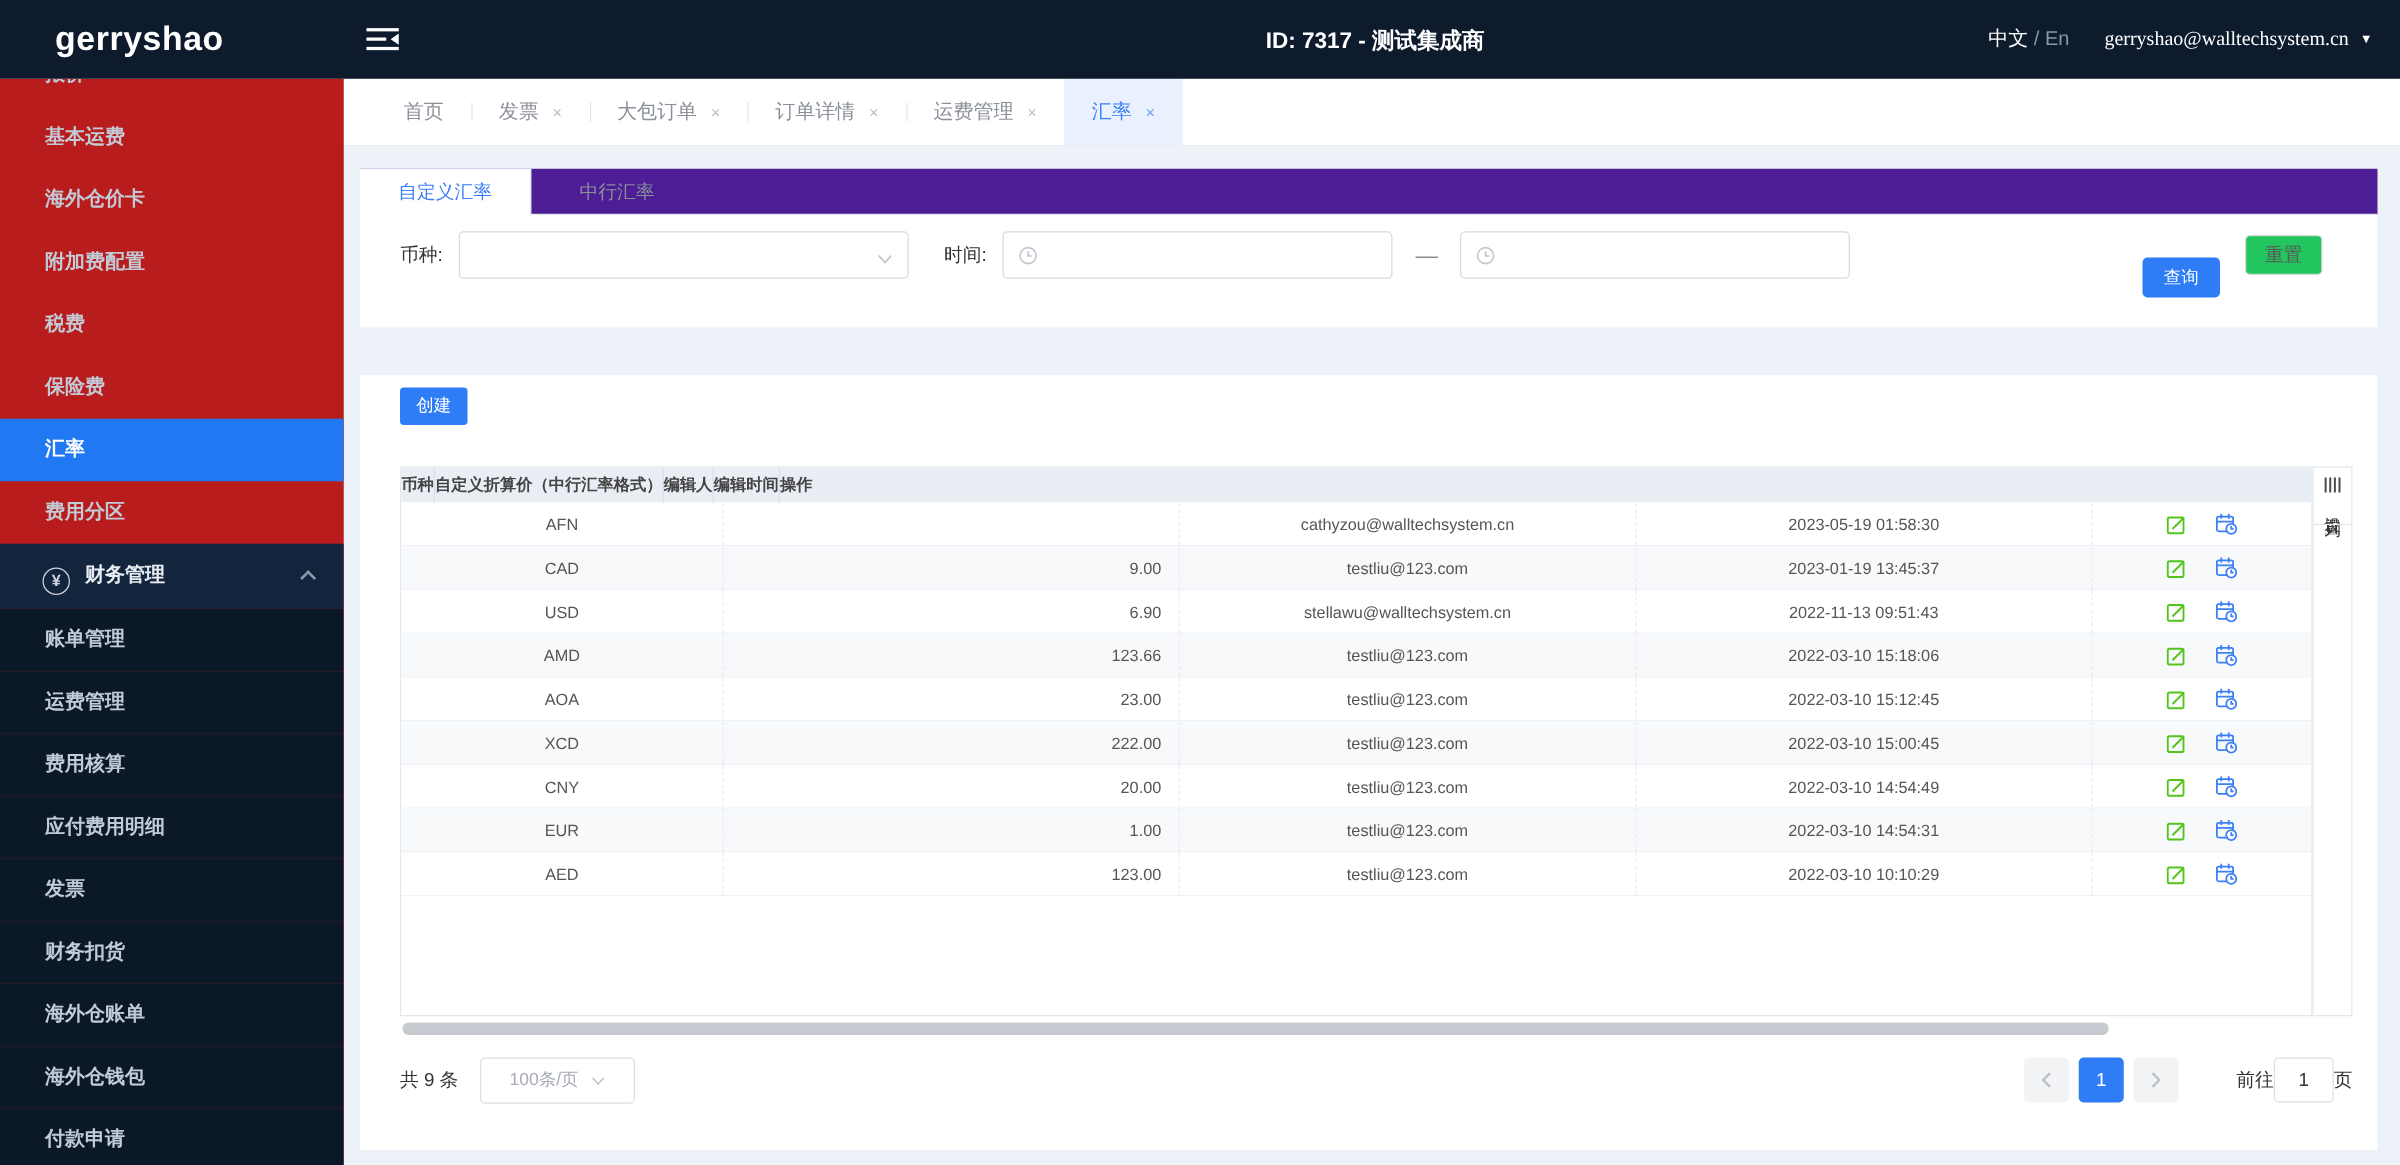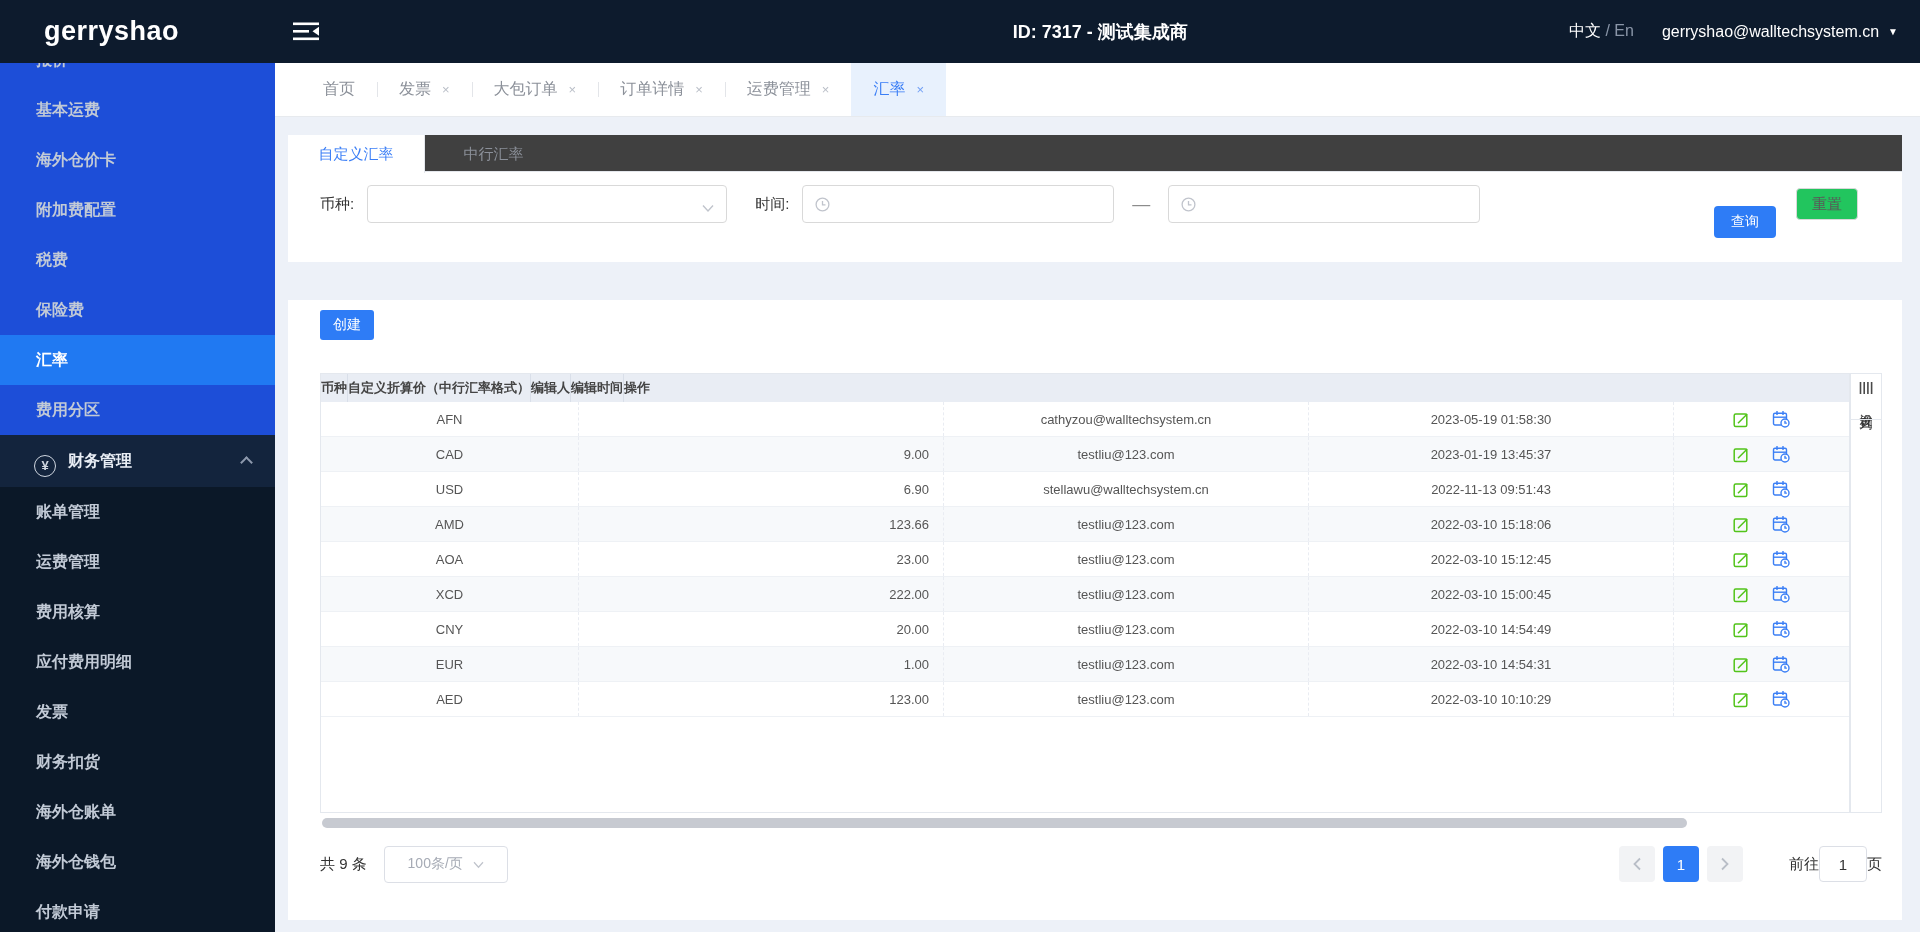--- a/index.html
+++ b/index.html
@@ -7,25 +7,25 @@
   body { font-family:"Liberation Sans","DejaVu Sans",sans-serif; background:#edf1f8; position:relative; color:#333; }
 
   
   .header { position:absolute; top:0; left:0; right:0; height:63px; background:#0d1b2d; display:flex; align-items:center; z-index:20; }
   .logo { width:275px; padding-left:44px; font-size:27px; font-weight:bold; color:#fff; letter-spacing:.5px; white-space:nowrap; }
   .fold { margin-left:18px; display:flex; align-items:center; cursor:pointer; }
   .header-title { position:absolute; left:57.3%; transform:translateX(-50%); color:#fff; font-size:18px; font-weight:bold; white-space:nowrap; }
   .header-right { margin-left:auto; display:flex; align-items:center; gap:28px; padding-right:22px; font-size:16px; color:#fff; }
   .lang { cursor:pointer; white-space:nowrap; }
   .lang .dim { color:#8a96a8; }
-  .user { display:flex; align-items:center; gap:9px; cursor:pointer; white-space:nowrap; }
+  .user { display:flex; align-items:center; gap:9px; cursor:pointer; white-space:nowrap;font-family:Liberation Serif, serif; }
   .user .caret { font-size:10px; color:#fff; }
 
   
-  .sidebar { position:absolute; top:63px; left:0; bottom:0; width:275px; background:#1d4ed8; overflow:hidden; z-index:10; }
+  .sidebar { position:absolute; top:63px; left:0; bottom:0; width:275px; background:#b91c1c; overflow:hidden; z-index:10; }
   .menu { position:relative; top:-28px; }
   .menu-item { height:50px; line-height:50px; padding-left:36px; font-size:16px; font-weight:600; color:#c2cad6; cursor:pointer; position:relative; white-space:nowrap; }
   .menu-item.active { background:#2079f2; color:#fff; }
   .menu-item.section { height:52px; line-height:52px; background:#13243d; color:#e9eef5; padding-left:34px; }
   .menu-item.sub { background:#0b1828; }
   .mi-icon { display:none; }
   .menu-item.section .mi-icon { display:inline-flex; width:22px; height:22px; border:1.5px solid #cfd6e0; border-radius:50%; align-items:center; justify-content:center; font-size:13px; font-weight:bold; color:#cfd6e0; margin-right:12px; vertical-align:-4px; }
   .mi-caret { display:none; }
   .menu-item.section .mi-caret { display:block; position:absolute; right:24px; top:23px; width:9px; height:9px; border-left:2px solid #8d99ad; border-top:2px solid #8d99ad; transform:rotate(45deg); }
 
@@ -33,21 +33,21 @@
   .tabstrip { position:absolute; left:275px; right:0; top:63px; height:54px; background:#fff; border-bottom:1px solid #e7eaee; display:flex; align-items:stretch; padding-left:26px; z-index:5; }
   .tab { display:flex; align-items:center; padding:0 22px; font-size:16px; color:#8b9099; position:relative; cursor:pointer; white-space:nowrap; }
   .tab + .tab::before { content:''; position:absolute; left:0; top:19px; bottom:19px; width:1px; background:#e3e5e9; }
   .tab.active { background:#e8f1fd; color:#3a7ef6; }
   .tab.active::before { display:none; }
   .tab-close { margin-left:11px; font-size:13px; color:#b9bec7; }
   .tab.active .tab-close { color:#6f9ef5; }
 
   
   .card-filters { position:absolute; left:288px; right:18px; top:135px; height:127px; background:#fff; }
-  .subbar { height:37px; background:#404040; border-bottom:1px solid #e4e7ec; display:flex; }
+  .subbar { height:37px; background:#4c1d95; border-bottom:1px solid #e4e7ec; display:flex; }
   .subtab { width:137px; line-height:37px; text-align:center; font-size:15px; color:#8b9099; cursor:pointer; }
   .subtab.active { background:#fff; color:#3a7ef6; border-right:1px solid #e4e7ec; height:38px; }
   .filter-row { height:64px; display:flex; align-items:center; padding:0 44px 0 32px; }
   .f-label { font-size:15px; color:#333; margin-right:13px; white-space:nowrap; }
   .sel { width:360px; height:38px; border:1px solid #d9d9d9; border-radius:4px; background:#fff; position:relative; cursor:pointer; }
   .sel .sel-arrow { position:absolute; right:12px; top:13px; }
   .date-input { width:312px; height:38px; border:1px solid #d9d9d9; border-radius:4px; background:#fff; display:flex; align-items:center; padding-left:12px; cursor:text; }
   .range-dash { margin:0 18px; color:#8c8c8c; font-size:18px; }
   .t-label { margin-left:28px; }
   .spacer { flex:1; }

